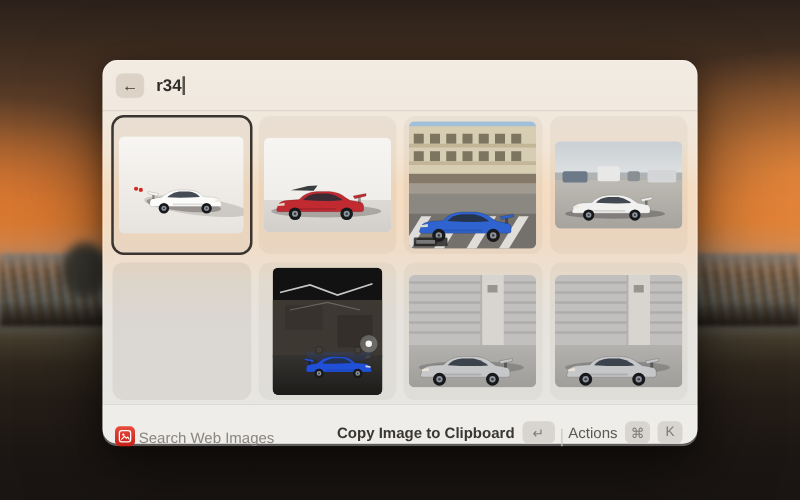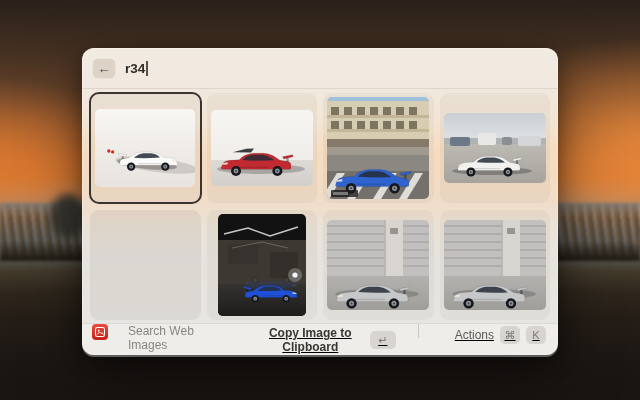--- a/index.html
+++ b/index.html
@@ -39,31 +39,31 @@
   
   .grid{flex:1 1 auto;display:grid;grid-template-columns:repeat(4,1fr);
     grid-auto-rows:110px;gap:7px 6px;padding:4px 8px 3px;}
   .tile{background:rgba(140,128,114,.08);border-radius:9px;display:flex;
     align-items:center;justify-content:center;padding:4px;cursor:pointer;position:relative;}
   .tile.selected{outline:2px solid #3a3531;outline-offset:-1px;}
   .tile.empty{background:rgba(130,122,112,.12);}
   .photo{border-radius:5px;overflow:hidden;display:block;}
   .photo svg{display:block;}
   
-  .footer{flex:0 0 33px;display:flex;align-items:flex-start;gap:20px;padding:0 10px;
+  .footer{flex:0 0 33px;display:flex;align-items:flex-end;gap:3px;padding:0 10px;
     border-top:1px solid rgba(60,50,40,.1);background:rgba(250,248,245,.35);
     border-radius:0 0 12px 12px;font-size:12px;}
   .ext-icon{width:16px;height:16px;border-radius:4px;flex:0 0 16px;
     background:linear-gradient(180deg,#ea4b3c,#c5201a);display:flex;align-items:center;justify-content:center;}
   .ext-name{color:#8a857e;}
   .spacer{flex:1 1 auto;}
   .action-btn{display:flex;align-items:center;gap:6px;background:none;border:none;
-    cursor:pointer;padding:2px 2px;font-family:"Liberation Sans",sans-serif;font-size:12px;text-decoration:underline;}
+    cursor:pointer;padding:2px 2px;font-family:"Liberation Sans",sans-serif;font-size:12px;}
   .primary-label{font-weight:700;color:#3a3733;}
-  .secondary-label{color:#5d5953;margin-left:14px;}
+  .secondary-label{color:#5d5953;}
   .kbd{min-width:20px;height:18px;padding:0 4px;border-radius:5px;background:#d8d4cf;
     color:#7d7973;font-size:11px;display:flex;align-items:center;justify-content:center;box-sizing:border-box;}
   .kbd.wide{min-width:26px;}
   .vdivider{width:1px;height:14px;background:#c9c5c0;}
 </style>
 </head>
 <body>
 
 <svg width="0" height="0" style="position:absolute">
   <defs>

